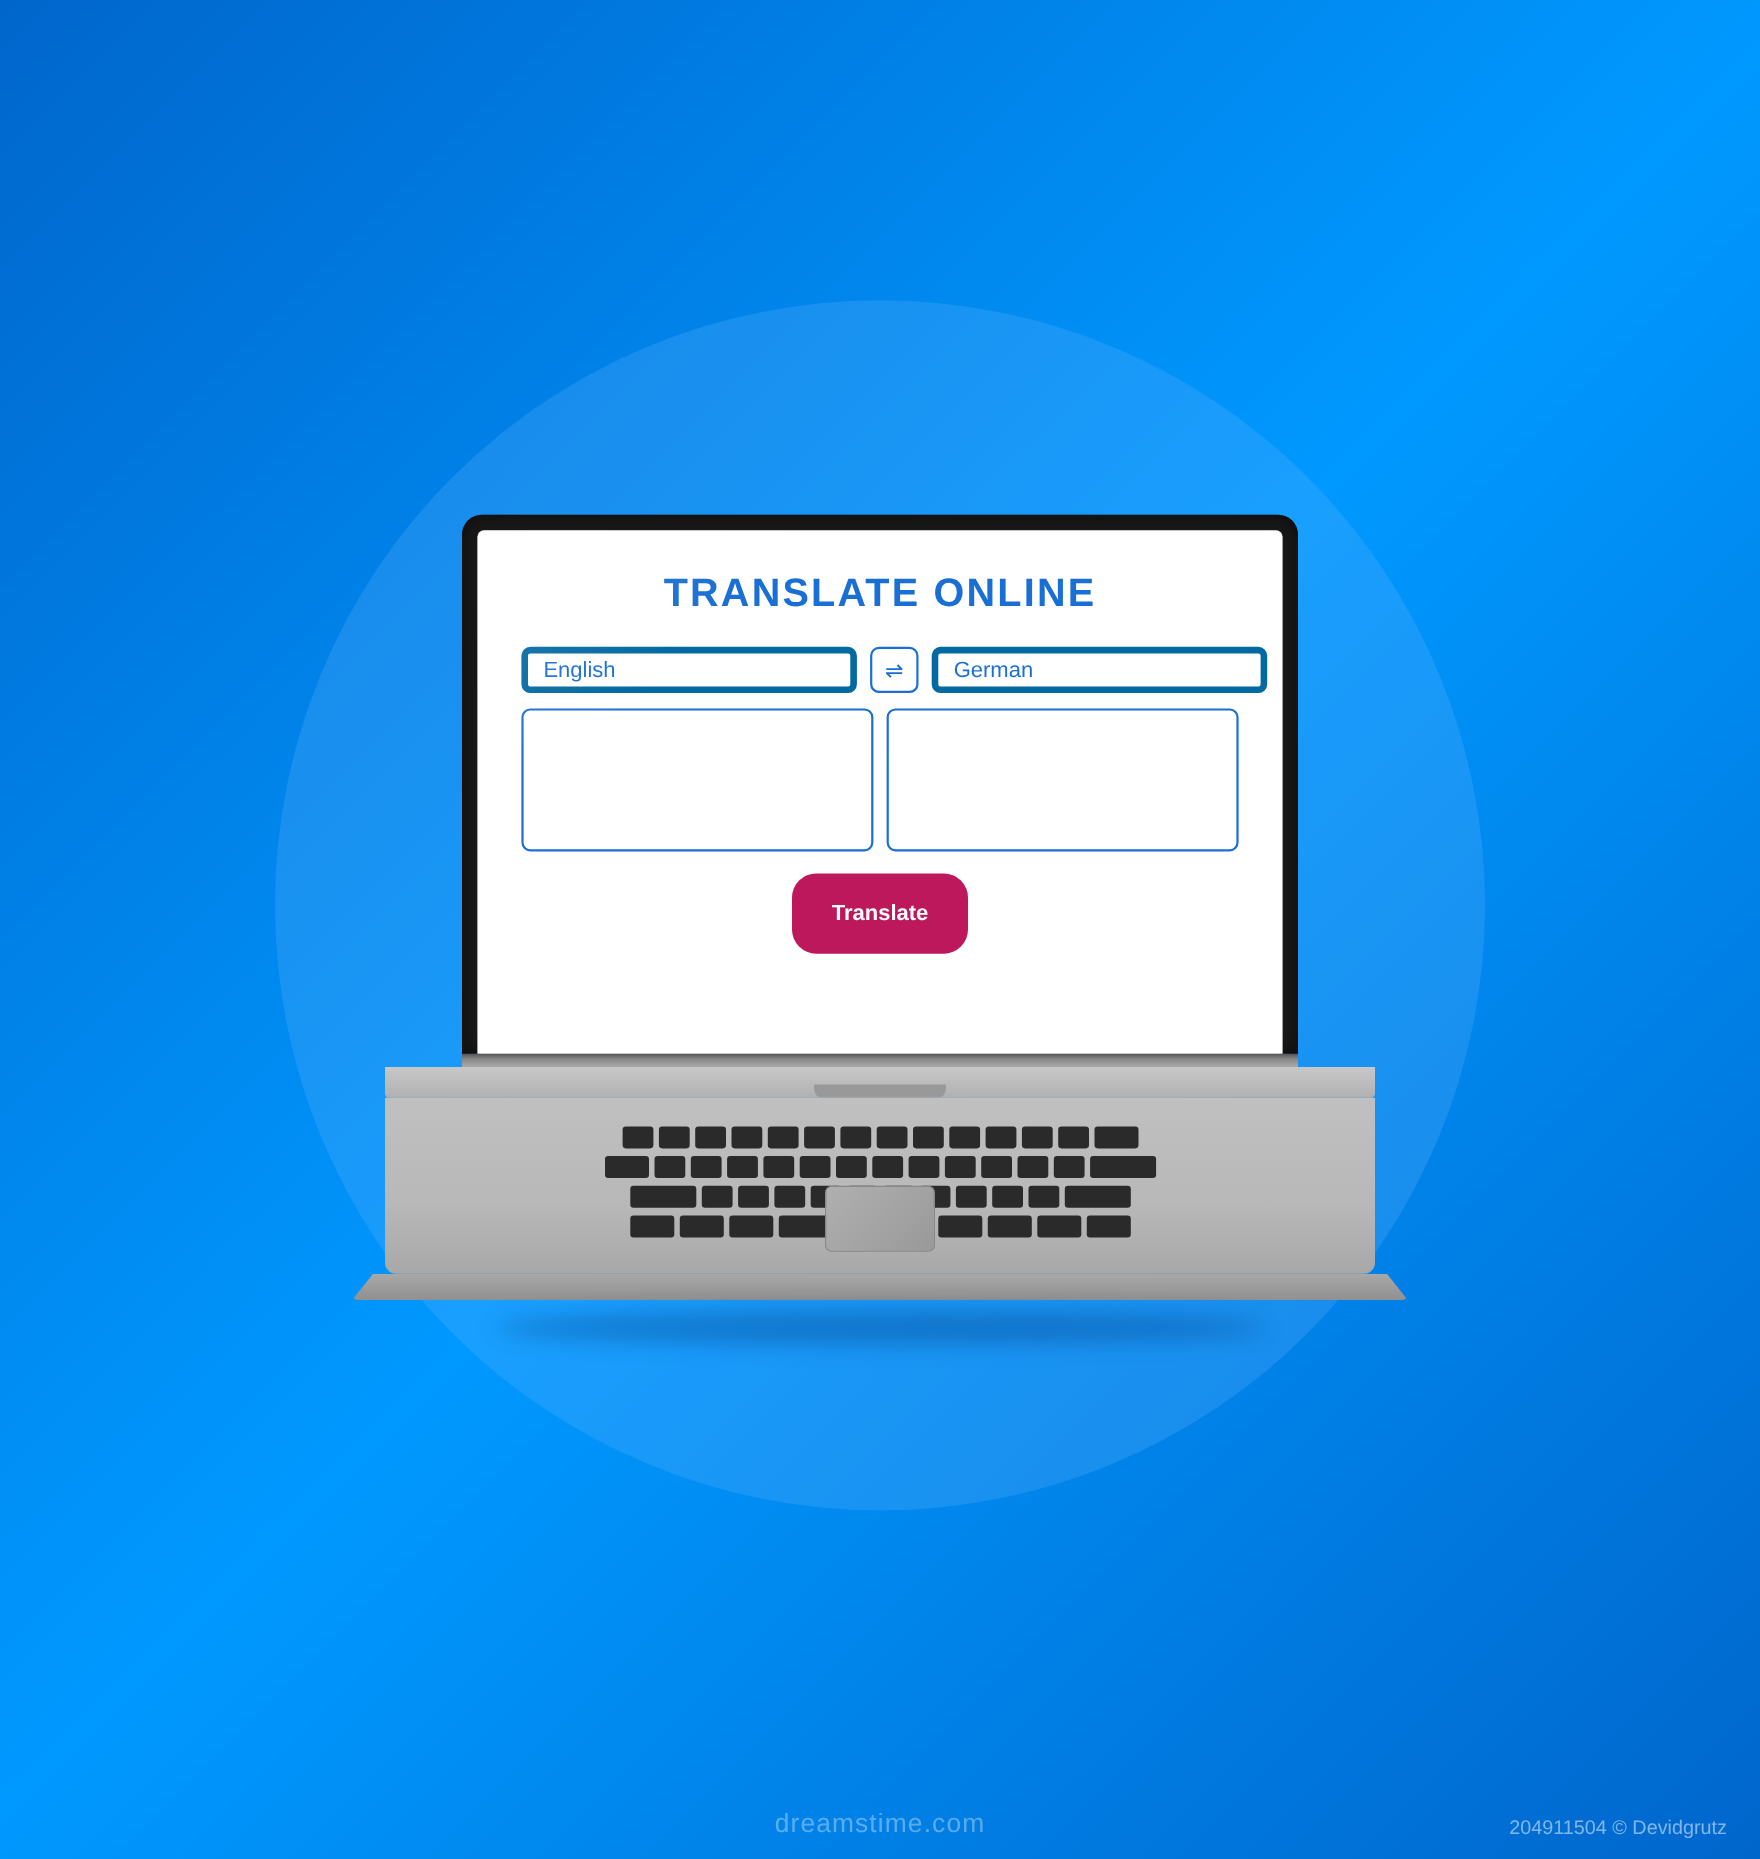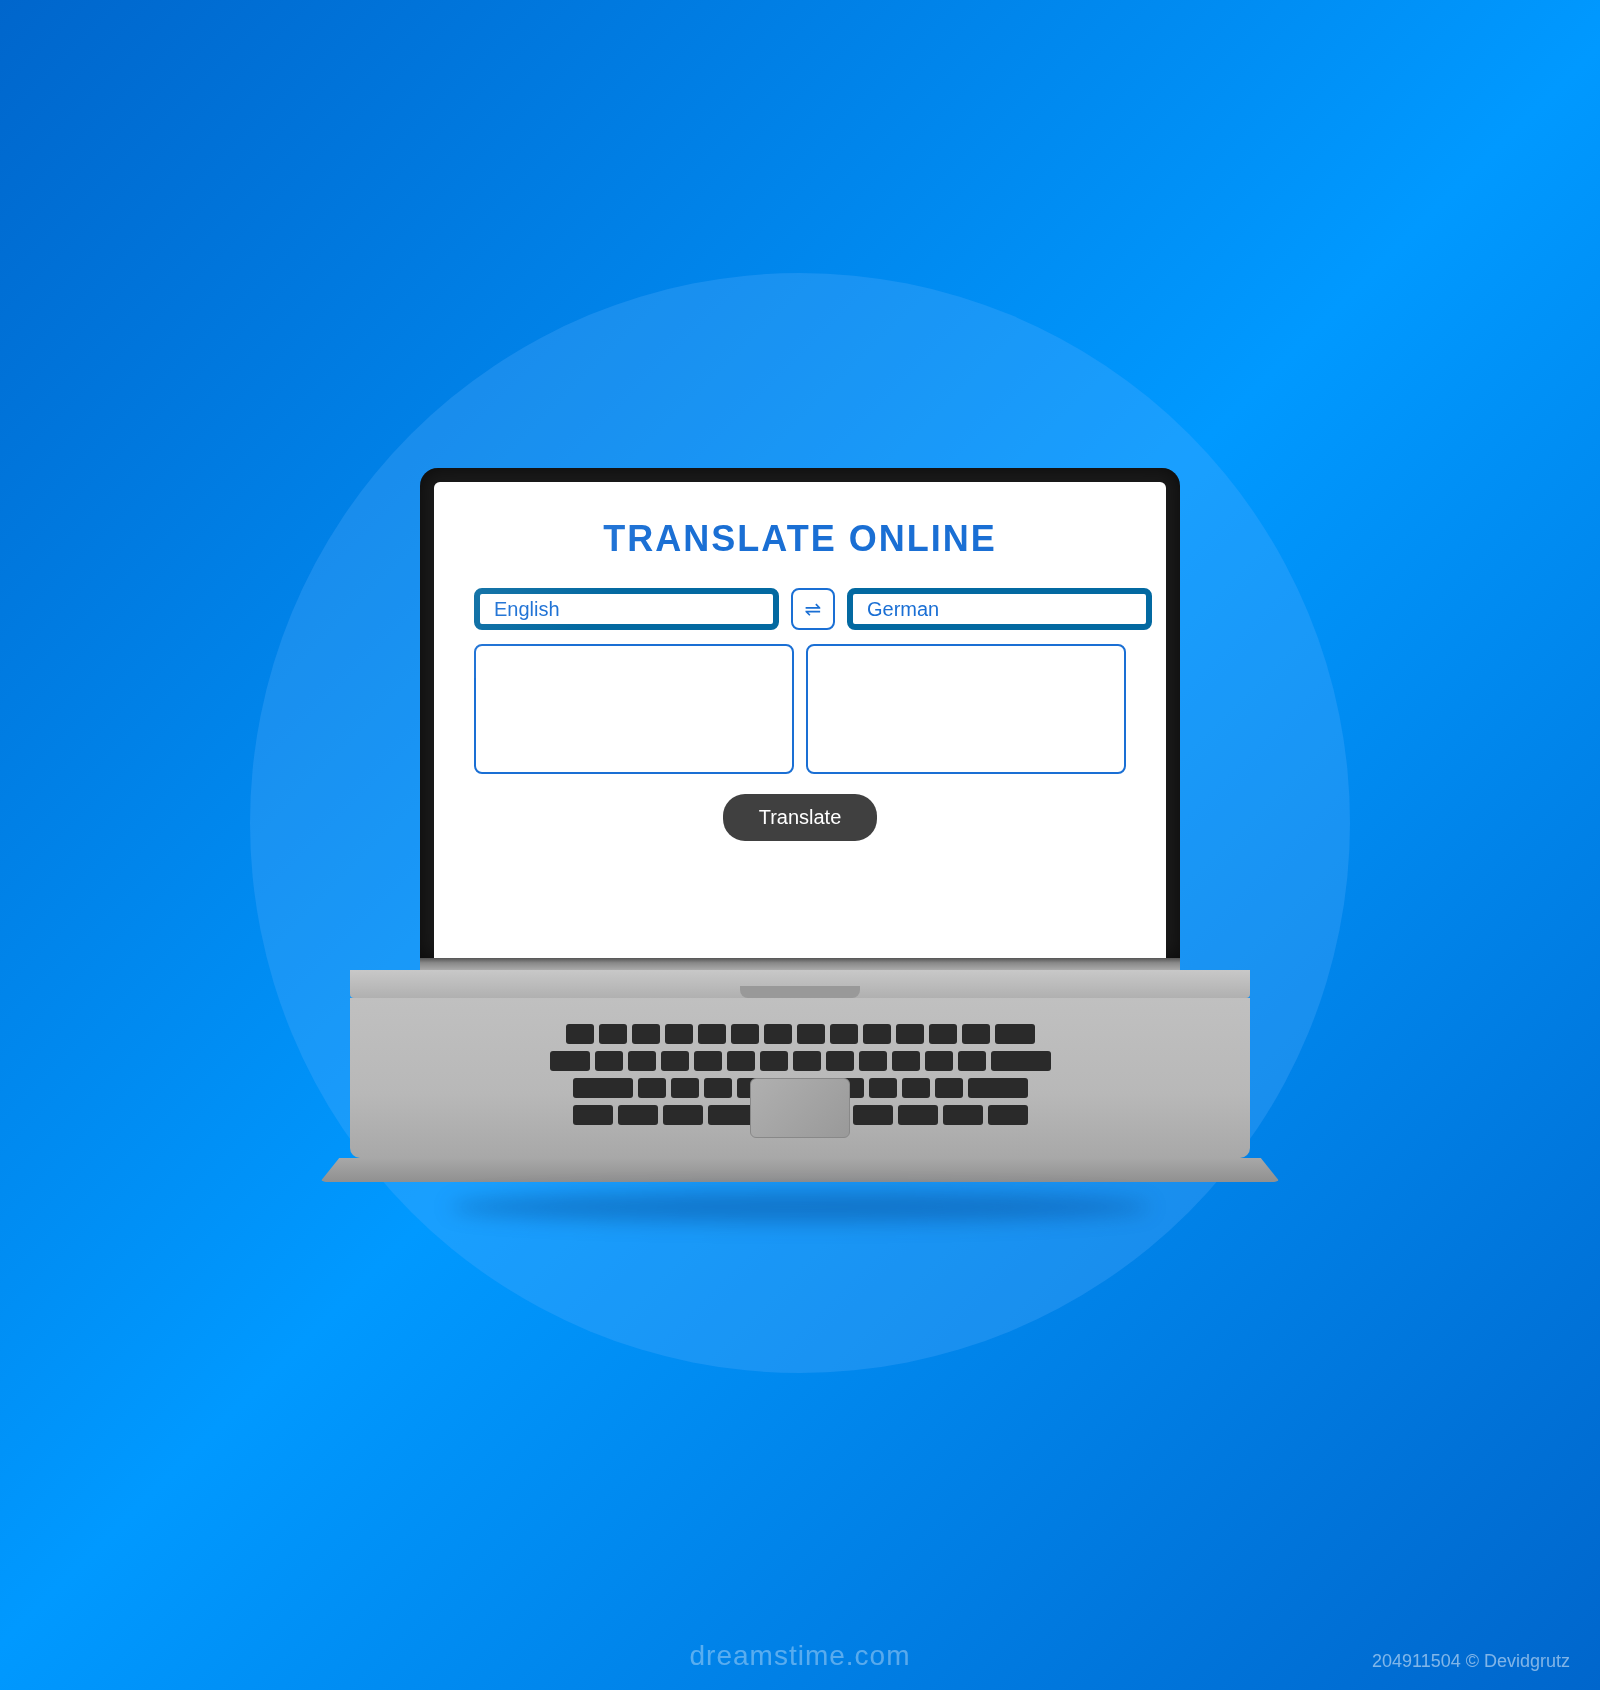--- a/index.html
+++ b/index.html
@@ -134,27 +134,27 @@
       height: 130px;
       border: 2px solid #1a6fd4;
       border-radius: 8px;
       resize: none;
       padding: 10px;
       font-size: 16px;
       outline: none;
     }
 
     .translate-btn {
-      background: #404040;
+      background: #be185d;
       color: #fff;
       border: none;
       border-radius: 22px;
-      padding: 12px 36px;
+      padding: 25px 36px;
       font-size: 20px;
-      font-weight: normal;
+      font-weight: bold;
       cursor: pointer;
       align-self: center;
     }
 
     
     .hinge {
       width: 760px;
       height: 12px;
       background: linear-gradient(180deg, #555 0%, #888 40%, #aaa 100%);
       border-radius: 0;
@@ -248,21 +248,21 @@
       filter: blur(10px);
     }
 
     
     .watermark {
       position: absolute;
       bottom: 18px;
       left: 50%;
       transform: translateX(-50%);
       color: rgba(255,255,255,0.35);
-      font-size: 28px;
+      font-size: 24px;
       white-space: nowrap;
       letter-spacing: 1px;
     }
 
     .credit {
       position: absolute;
       bottom: 18px;
       right: 30px;
       color: rgba(255,255,255,0.5);
       font-size: 18px;

